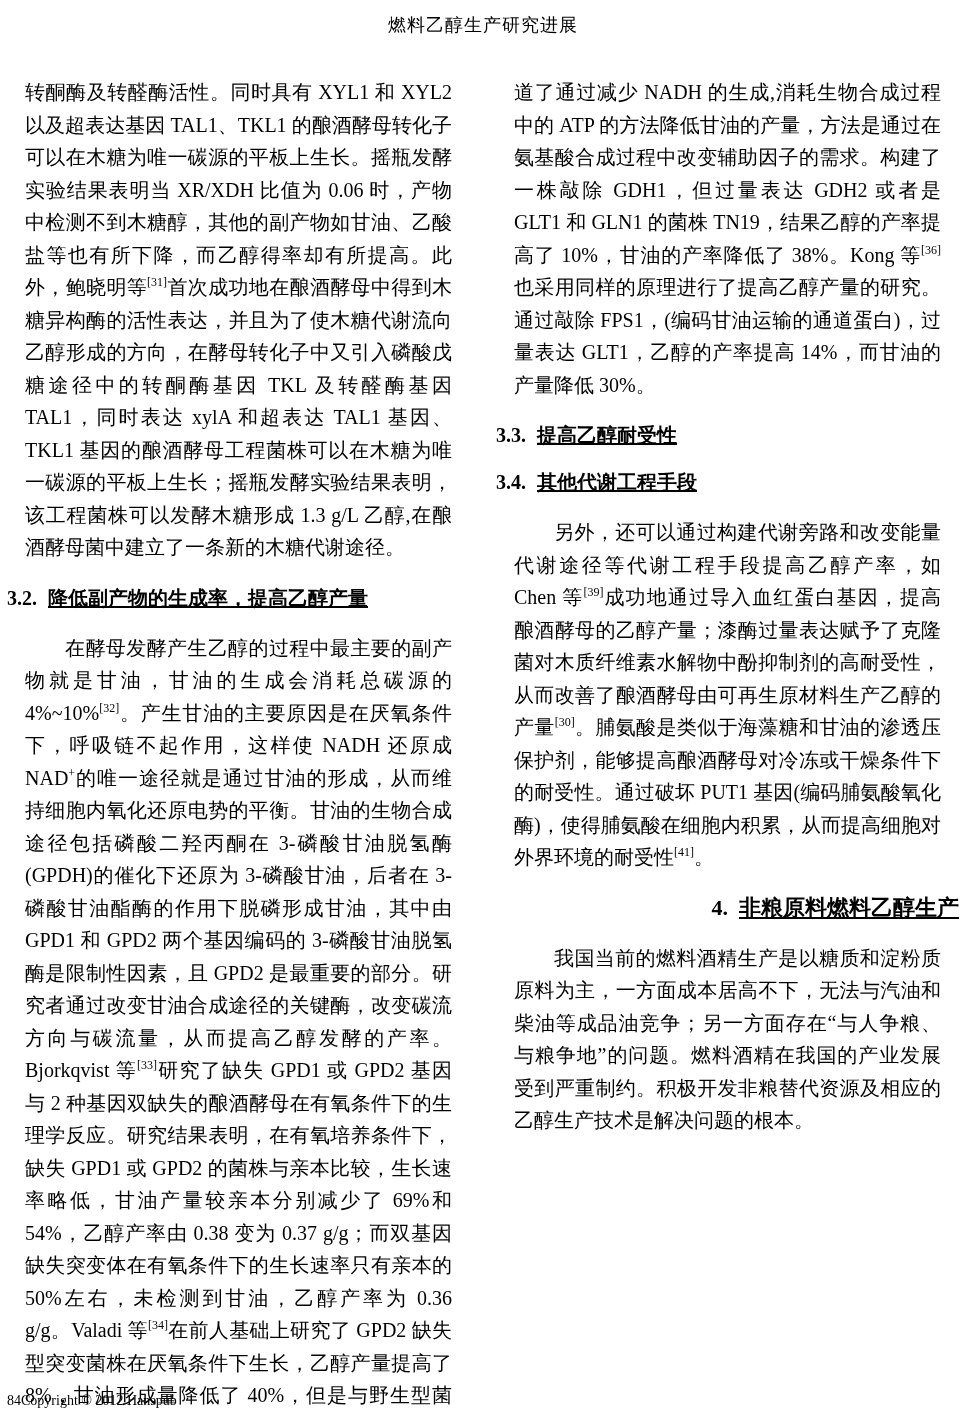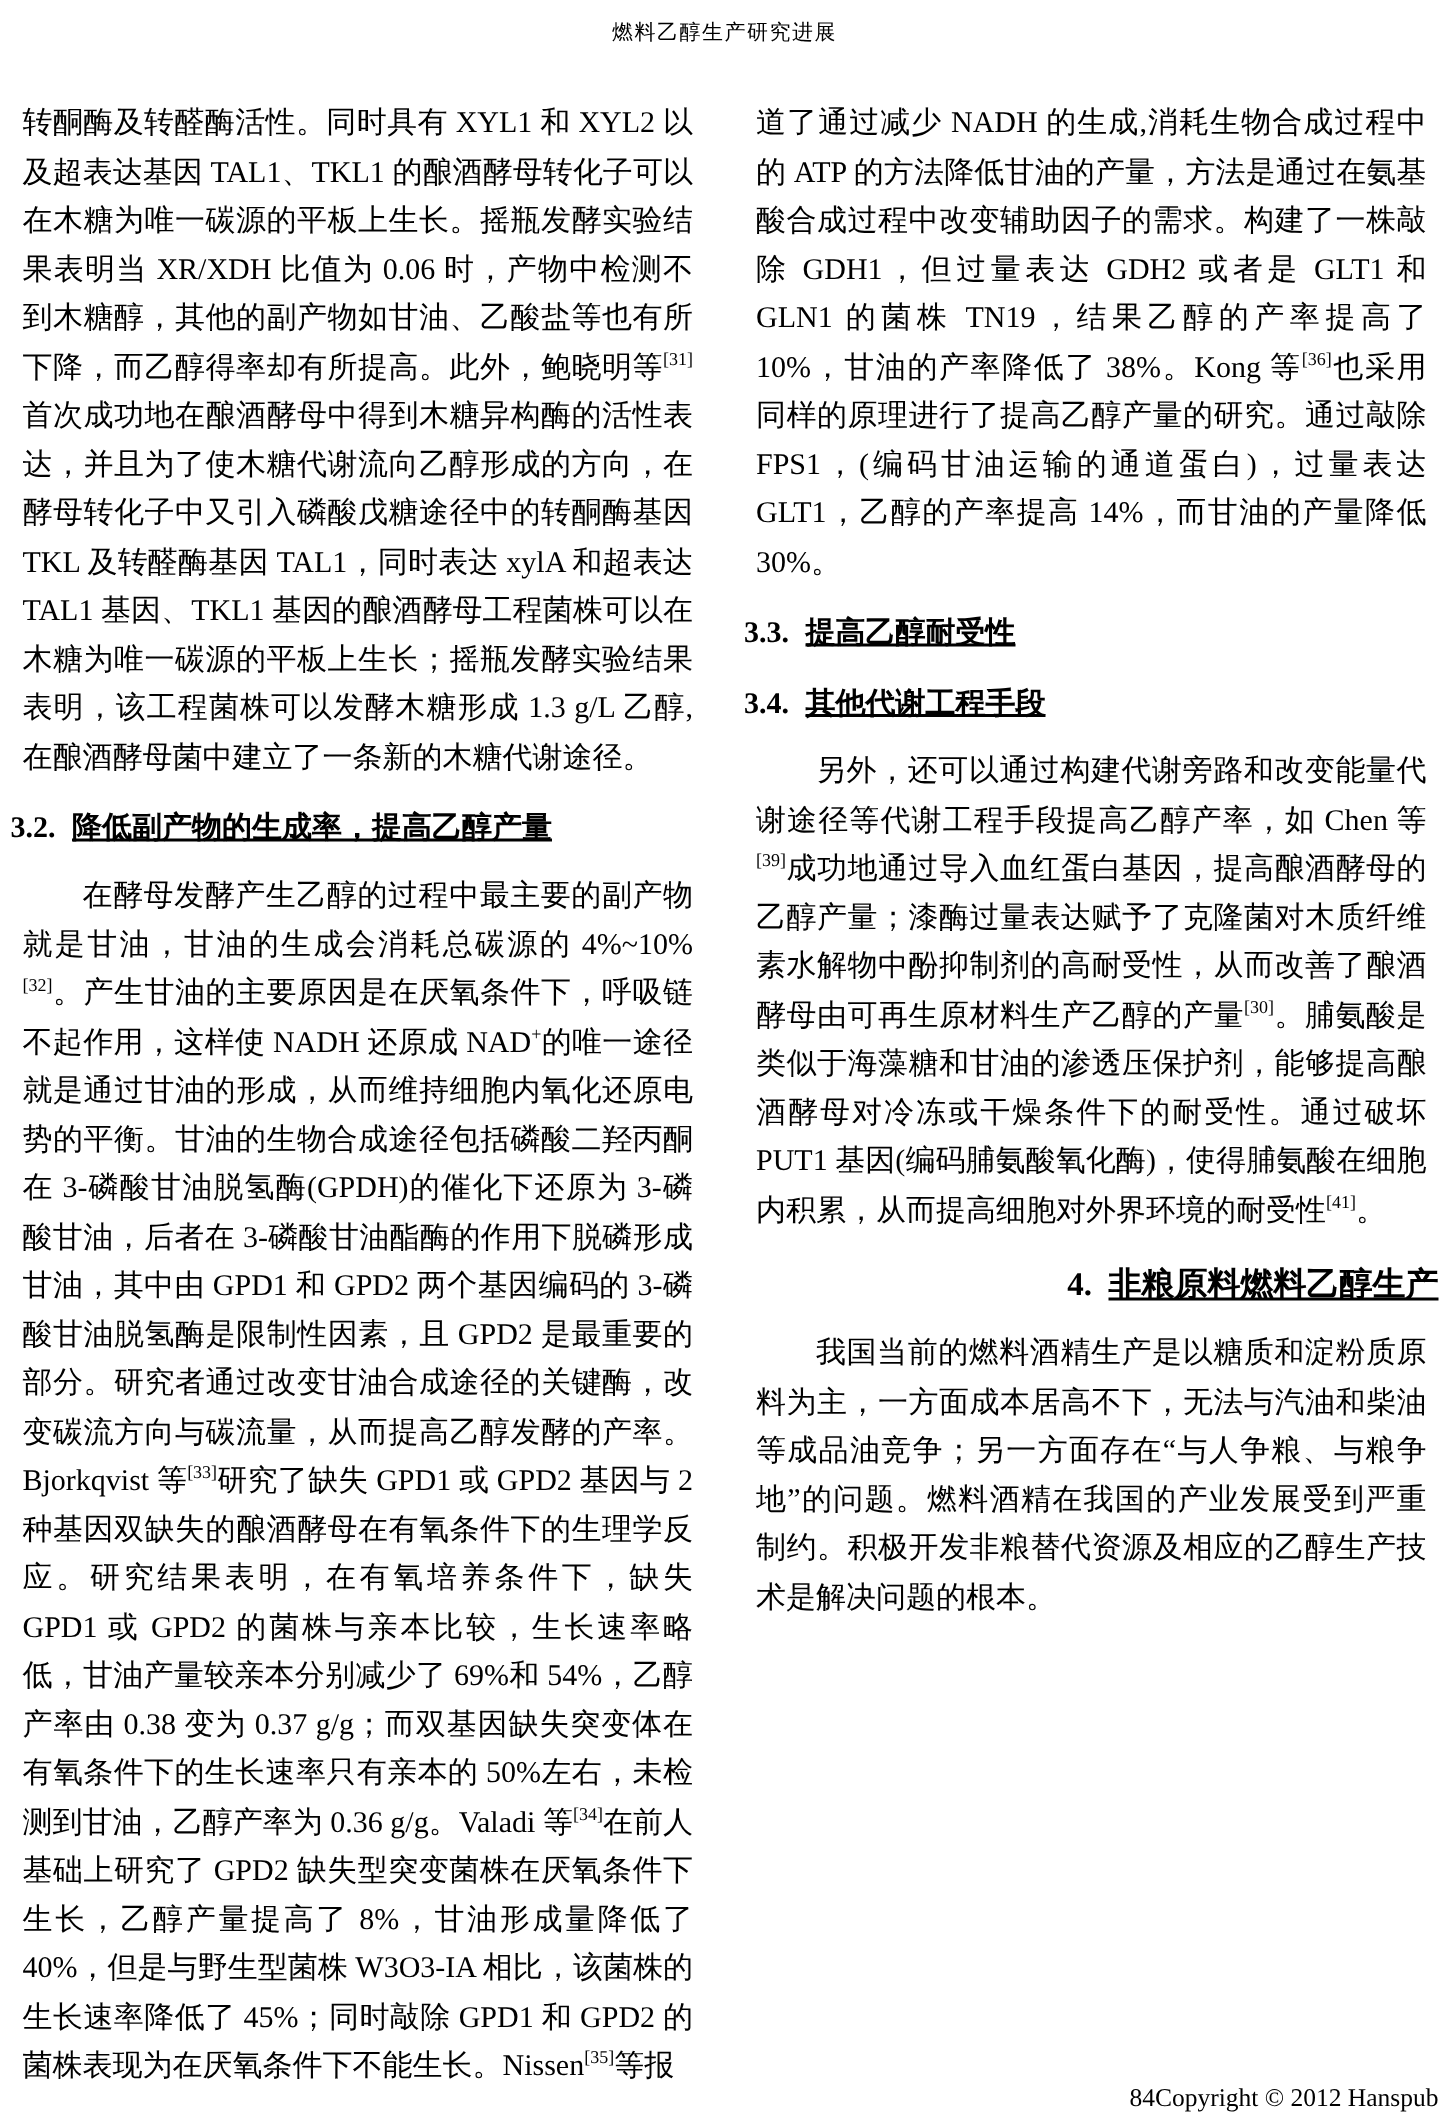--- a/index.html
+++ b/index.html
@@ -3,46 +3,46 @@
 <meta charset="utf-8">
 <style>
   html,body { margin:0; padding:0; background:#ffffff; }
   .page {
     position:relative; width:966px; height:1414px; margin:0 auto;
     background:#ffffff; color:#000000; overflow:hidden;
     font-family:"Liberation Serif","DejaVu Serif",serif;
   }
   .page-header {
     position:absolute; top:13px; left:0; right:0;
-    text-align:center; font-size:14px; letter-spacing:1px;
+    text-align:center; font-size:18px; letter-spacing:1px;
   }
   .cols {
     position:absolute; top:58px; left:7px; right:7px;
     display:flex; gap:26px;
   }
   .col {
     flex:1 1 0; min-width:0;
     font-size:20px; line-height:32.5px;
     text-align:justify; text-justify:inter-ideograph;
   }
-  p.para { margin:8px; padding:0; }
+  p.para { margin:18px; padding:0; }
   p.indent { text-indent:2em; }
   .heading {
     font-weight:700; text-align:left;
     font-size:20px; line-height:32px;
     margin:15px 0 13px 0;
   }
   .heading.h1 { font-size:22px; margin:17px 0 14px 0;text-align:right; }
   .hnum { margin-right:11px; }
   .htitle { font-family:"Liberation Sans","DejaVu Sans",sans-serif;text-decoration:underline; }
   sup.cite { font-size:12px; line-height:0; vertical-align:super; }
   .page-footer {
     position:absolute; left:7px; right:7px; bottom:5px;
-    display:flex; justify-content:flex-end; align-items:baseline;
-    font-size:17px;
+    display:flex; justify-content:flex-start; align-items:baseline;
+    font-size:14px;
   }
 </style>
 </head>
 <body>
 
 <div class="page">
   <div class="page-header">
     <span>燃料乙醇生产研究进展</span>
   </div>
 

